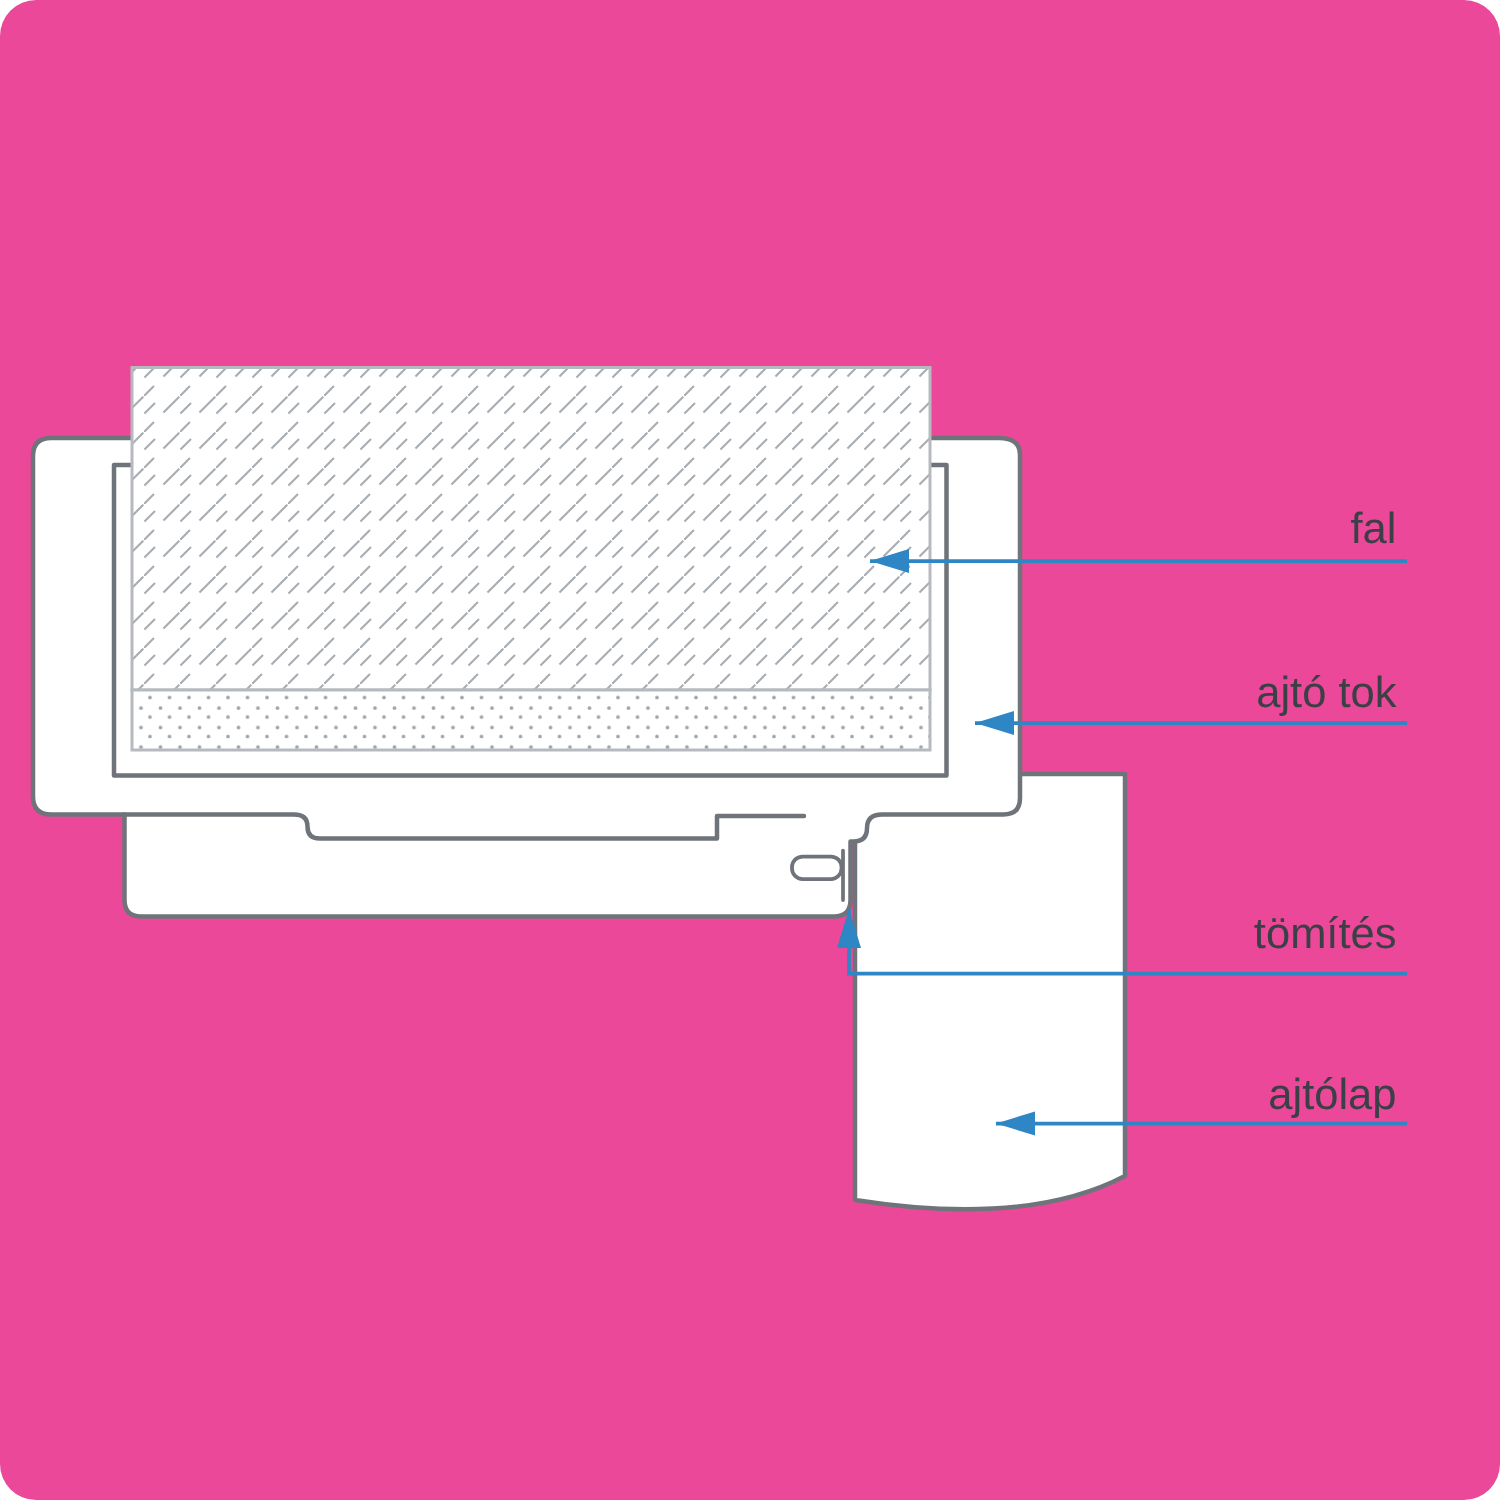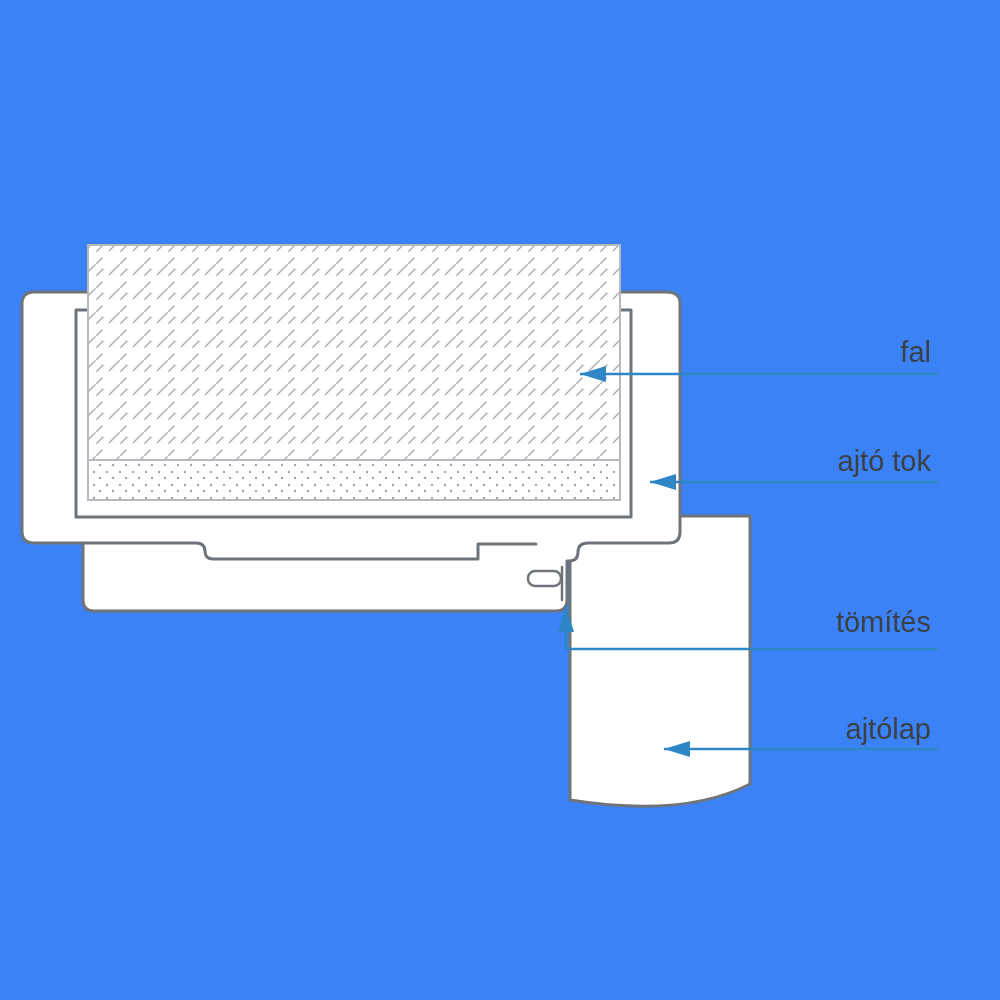--- a/index.html
+++ b/index.html
@@ -4,23 +4,24 @@
 <style>
   html, body {
     margin: 0;
     padding: 0;
     background: #ffffff;
   }
   .stage {
     position: relative;
     width: 1000px;
     height: 1000px;
-    background: #3b82f6;
+    background: #ec4899;
     overflow: hidden;
     font-family: "Liberation Sans", sans-serif;
+    border-radius: 24px;
   }
   svg text {
     font-family: "Liberation Sans", sans-serif;
     font-size: 29px;
   }
 </style>
 </head>
 <body>
 
 <div class="stage">

